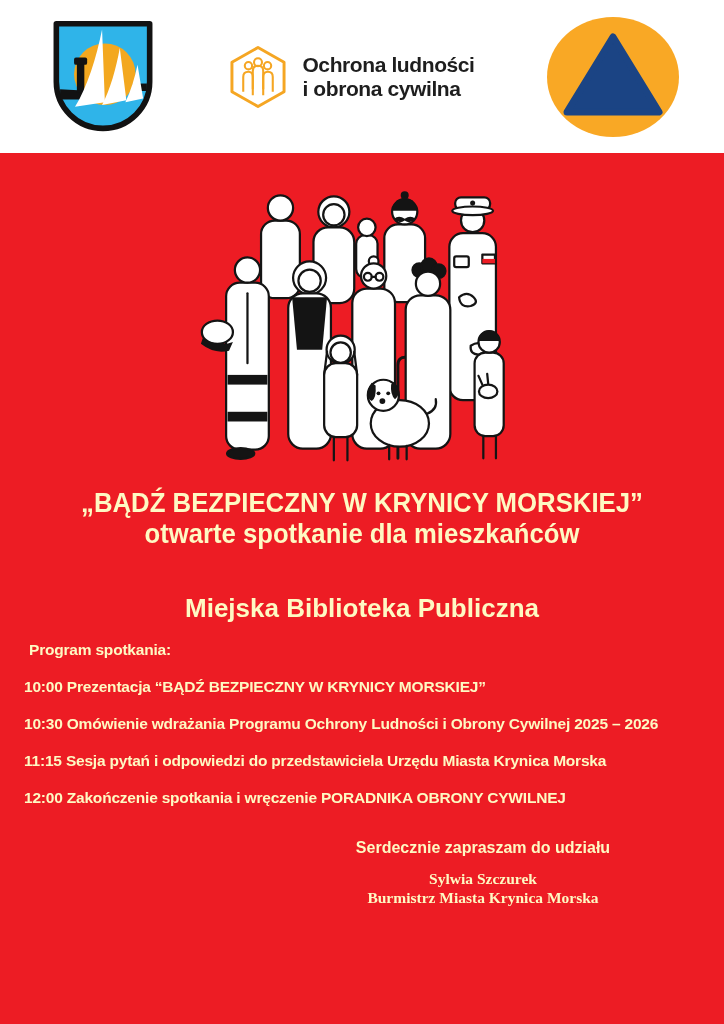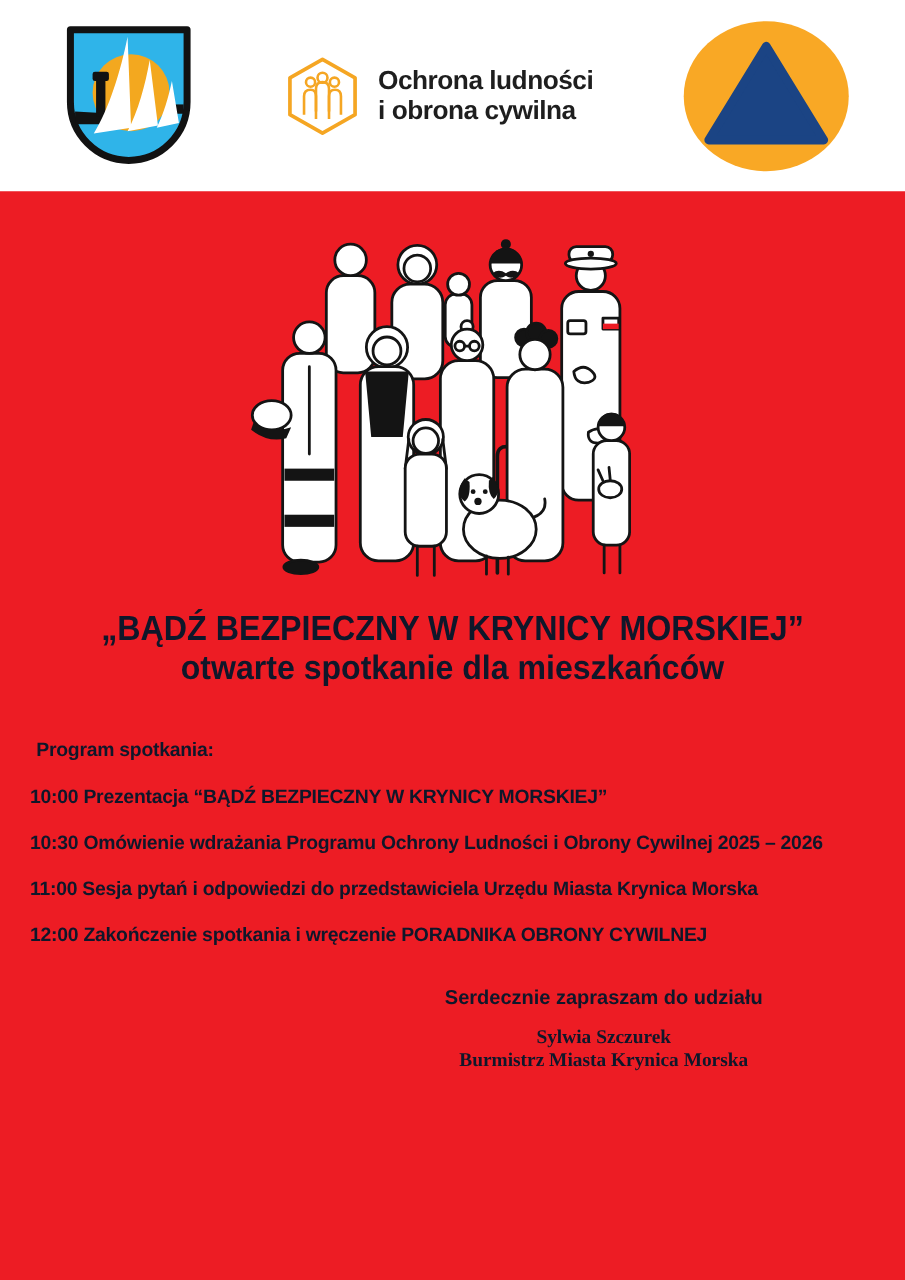--- a/index.html
+++ b/index.html
@@ -18,21 +18,21 @@
   }
   .crest-wrap { width:118px; display:flex; justify-content:center; }
   .org-logo { display:flex; align-items:center; gap:13px; margin:0 auto; }
   .org-text {
     font-weight:bold; color:#1E1E1E;
     font-size:21px; line-height:1.1; letter-spacing:-0.4px;
   }
   .cd-symbol-wrap { width:140px; display:flex; justify-content:flex-end; }
 
   
-  .red { height:871px; color:#0f172a; font-weight:bold; overflow:hidden; }
+  .red { height:871px; color:#fef9c3; font-weight:bold; overflow:hidden; }
   .illustration { display:block; margin:16px auto 0; }
 
   .title { margin-top:12px; text-align:center; line-height:1.15; }
   .title .t-line { white-space:nowrap; }
   .t-line1 { font-size:28px; transform:scaleX(0.92); }
   .t-line2 { font-size:27px; transform:scaleX(0.95); }
 
   .datetime { margin-top:42px; text-align:center; font-size:26px; line-height:1.27; }
 
   .program { margin:16px 0 0 24px; font-size:15.5px; letter-spacing:-0.2px; }
@@ -165,27 +165,28 @@
       <circle cx="191" cy="239" r="3" fill="#141414" stroke="none"></circle>
       <path d="M198 284 v15 M216 285 v14" fill="none"></path>
     </svg>
 
     <div class="title">
       <div class="t-line t-line1">„BĄDŹ BEZPIECZNY W KRYNICY MORSKIEJ”</div>
       <div class="t-line t-line2">otwarte spotkanie dla mieszkańców</div>
     </div>
 
     <div class="datetime">
+      <div>Miejska Biblioteka Publiczna</div>
     </div>
 
     <div class="program">
       <div class="program-heading">Program spotkania:</div>
       <div class="prog-line">10:00 Prezentacja “BĄDŹ BEZPIECZNY W KRYNICY MORSKIEJ”</div>
       <div class="prog-line">10:30 Omówienie wdrażania Programu Ochrony Ludności i Obrony Cywilnej 2025 – 2026</div>
-      <div class="prog-line">11:00 Sesja pytań i odpowiedzi do przedstawiciela Urzędu Miasta Krynica Morska</div>
+      <div class="prog-line">11:15 Sesja pytań i odpowiedzi do przedstawiciela Urzędu Miasta Krynica Morska</div>
       <div class="prog-line">12:00 Zakończenie spotkania i wręczenie PORADNIKA OBRONY CYWILNEJ</div>
     </div>
 
     <div class="closing">
       <div class="invite">Serdecznie zapraszam do udziału</div>
       <div class="signature">
         <div>Sylwia Szczurek</div>
         <div>Burmistrz Miasta Krynica Morska</div>
       </div>
     </div>

